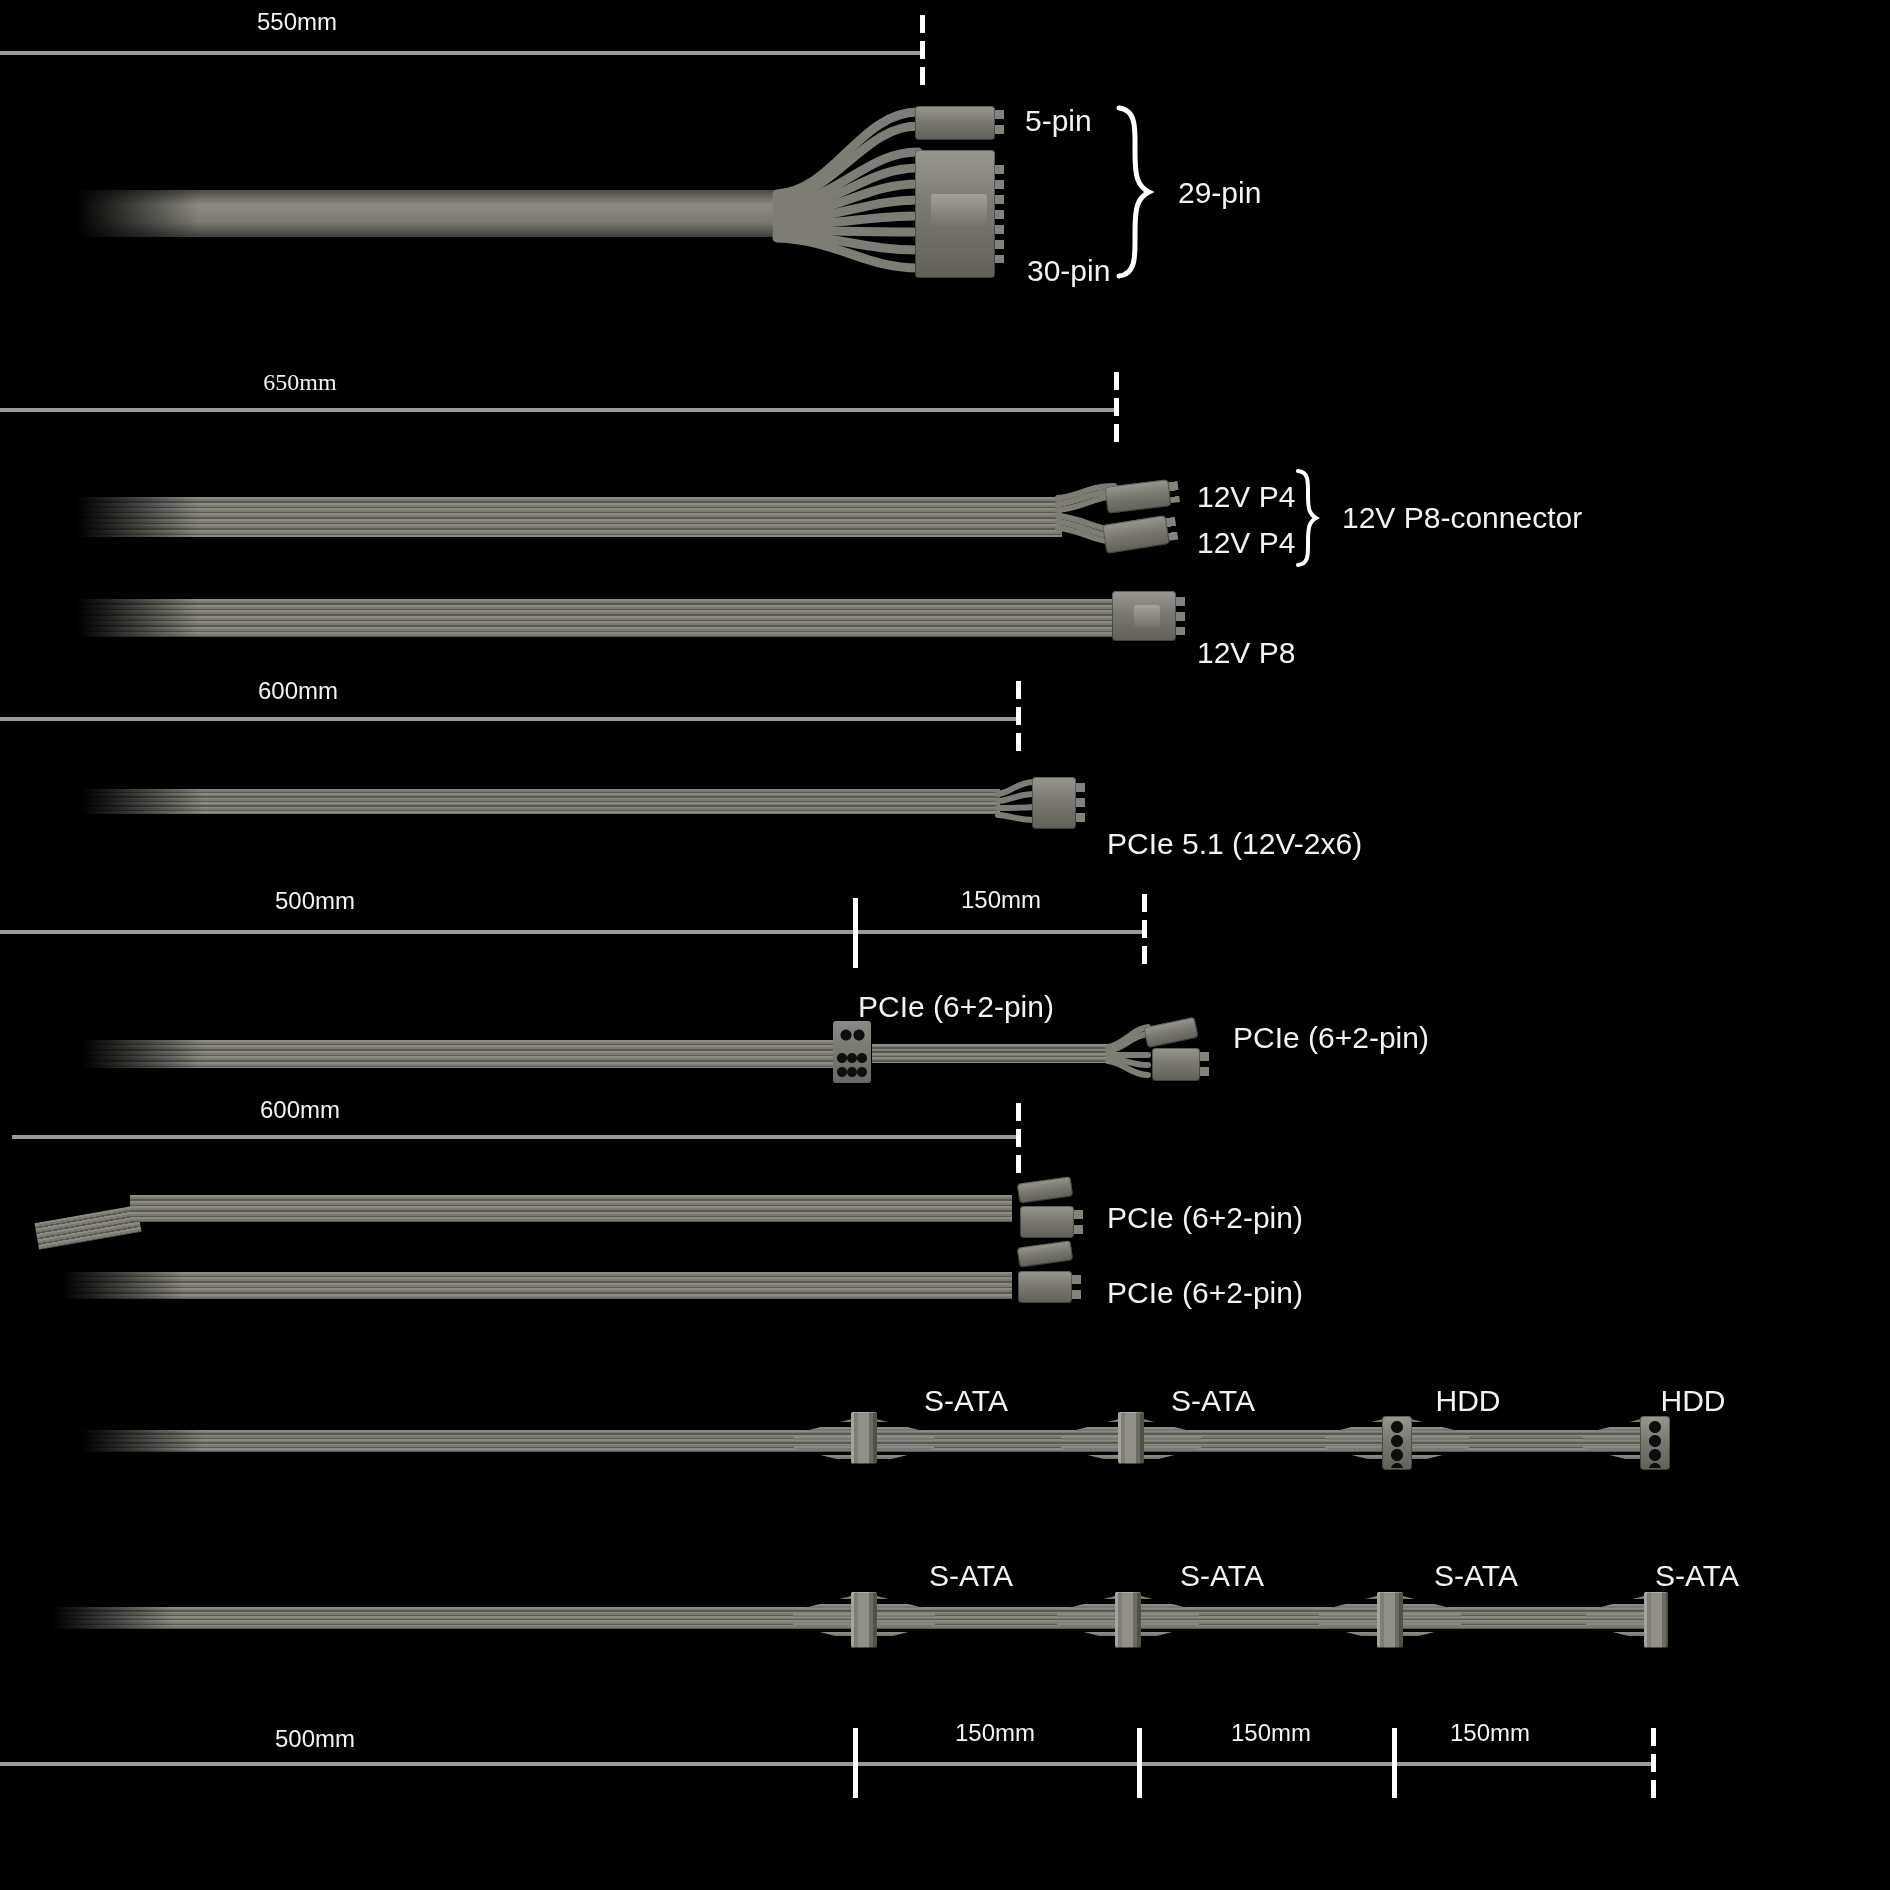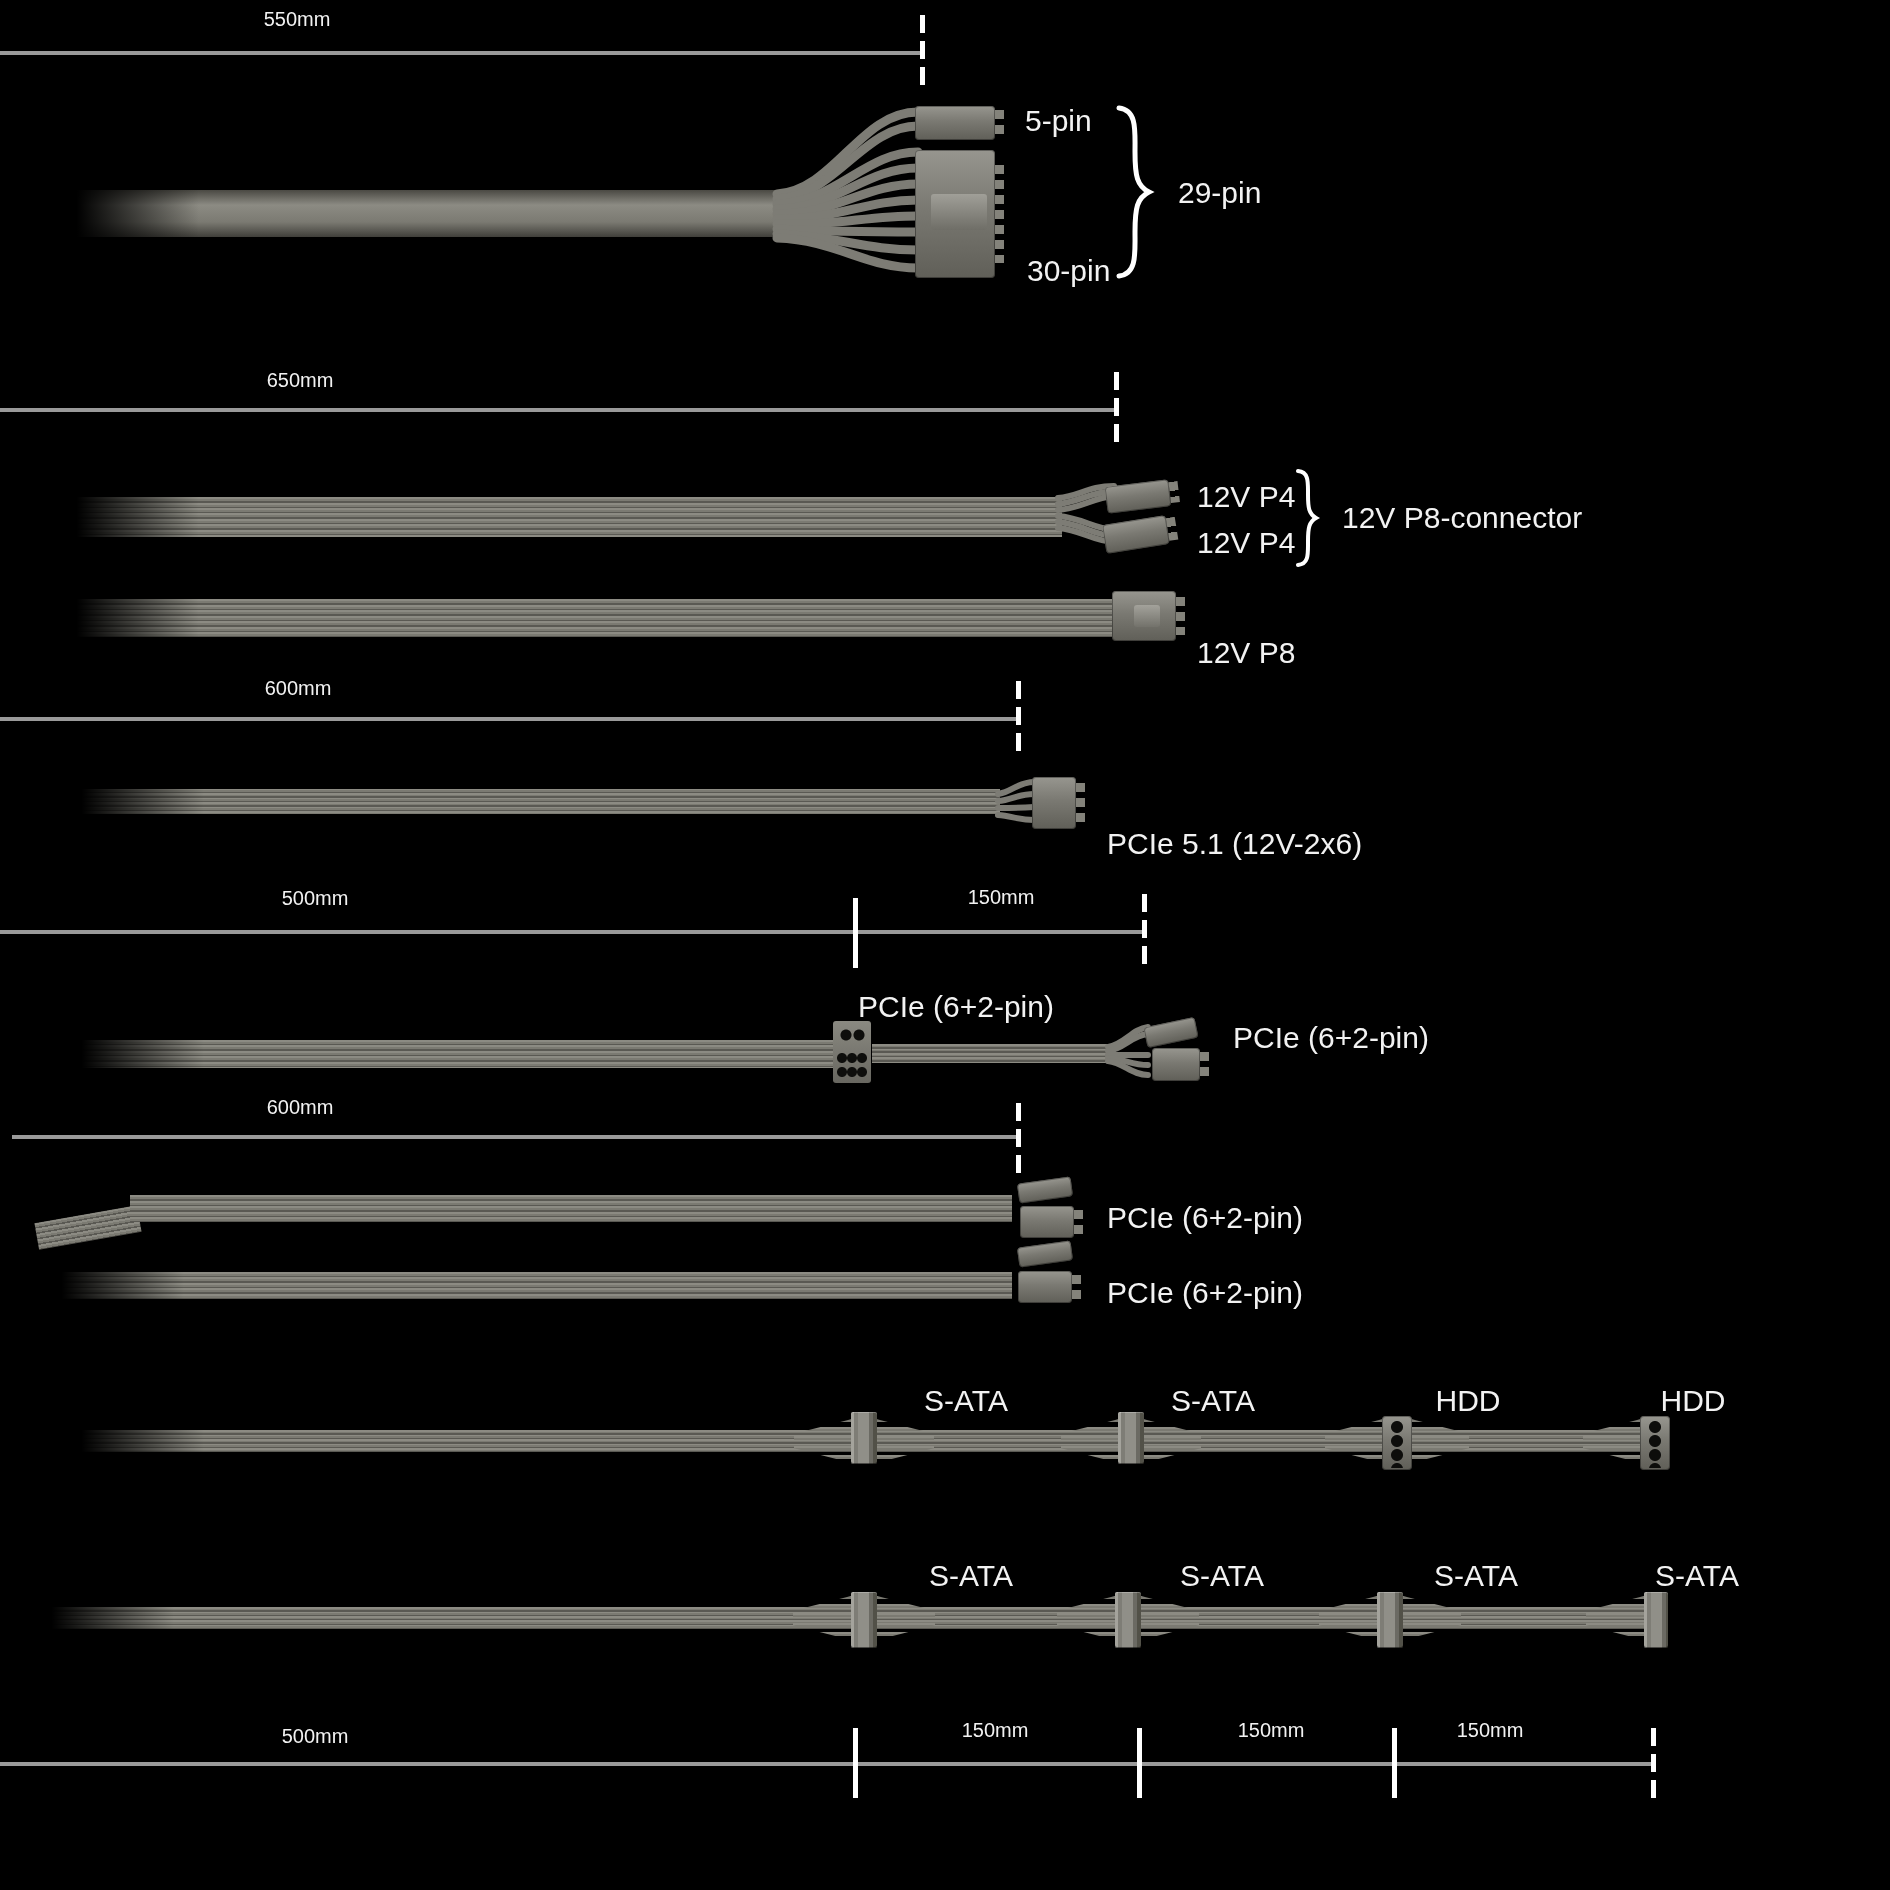--- a/index.html
+++ b/index.html
@@ -3,21 +3,21 @@
 <meta charset="utf-8">
 <style>
   html,body{margin:0;padding:0;background:#000;}
   #canvas{position:relative;width:1890px;height:1890px;background:var(--c-background,#000);
           font-family:"Liberation Sans",sans-serif;overflow:hidden;}
 
   
   .mline{position:absolute;height:4px;background:var(--c-measure_line,#9a9a9a);}
   .tick{position:absolute;width:5px;height:70px;background:var(--c-tick,#fff);}
   .tick.dashed{background:repeating-linear-gradient(to bottom,var(--c-tick,#fff) 0 18px,transparent 18px 26px);}
-  .mlabel{position:absolute;color:var(--c-label,#f2f2f2);font-size:20px;white-space:nowrap;transform:translateX(-50%);}
+  .mlabel{position:absolute;color:var(--c-label,#f2f2f2);font-size:24px;white-space:nowrap;transform:translateX(-50%);}
   .clabel{position:absolute;color:var(--c-label,#f2f2f2);font-size:30px;white-space:nowrap;}
   .clabel.ctr{transform:translateX(-50%);}
 
   
   .ribbon-solid{position:absolute;border-radius:4px;
     background:linear-gradient(to bottom,#4a4943,#8c8b83 32%,#7b7a72 68%,#403f3a);}
   .wires{position:absolute;
     background:repeating-linear-gradient(to bottom,var(--c-cable_light,#8c8b83) 0 2px,var(--c-cable,#7b7a72) 2px 4px,var(--c-cable_dark,#5a5953) 4px 5.5px);}
   .wires-thin{position:absolute;
     background:repeating-linear-gradient(to bottom,var(--c-cable_light,#8c8b83) 0 1.5px,var(--c-cable,#7b7a72) 1.5px 3px,var(--c-cable_dark,#5a5953) 3px 4.5px);}
@@ -74,21 +74,21 @@
   <div class="conn pins-right" style="left:915px;top:150px;width:80px;height:128px;">
     <div class="latch"></div>
   </div>
   <div class="clabel" style="left:1025px;top:104px;">5-pin</div>
   <div class="clabel" style="left:1027px;top:254px;">30-pin</div>
   <svg style="left:1113px;top:104px;" width="40" height="176" viewBox="0 0 40 176">
     <path d="M6,4 C24,6 22,26 22,48 C22,72 24,82 36,88 C24,94 22,104 22,128 C22,150 24,170 6,172" stroke="#fff" stroke-width="5" fill="none" stroke-linecap="round"></path>
   </svg>
   <div class="clabel" style="left:1178px;top:176px;">29-pin</div>
 
-  <div class="mlabel" style="left:300px;top:369px;">650mm</div>
+  <div class="mlabel" style="left:300px;top:369px;font-family:Liberation Serif, serif;">650mm</div>
   <div class="mline" style="left:0;top:408px;width:1117px;"></div>
   <div class="tick dashed" style="left:1114px;top:372px;"></div>
 
   <div class="wires fadeL" style="left:70px;top:497px;width:992px;height:40px;"></div>
   <svg style="left:1058px;top:478px;" width="56" height="80" viewBox="0 0 56 80">
     <g stroke="#7d7c75" stroke-width="6" fill="none" stroke-linecap="round">
       <path d="M0,20 C22,18 30,8 56,8"></path>
         <path d="M0,26 C22,24 32,14 56,13"></path>
       <path d="M0,32 C24,30 34,20 56,18"></path>
         <path d="M0,38 C24,40 34,50 56,52"></path>

